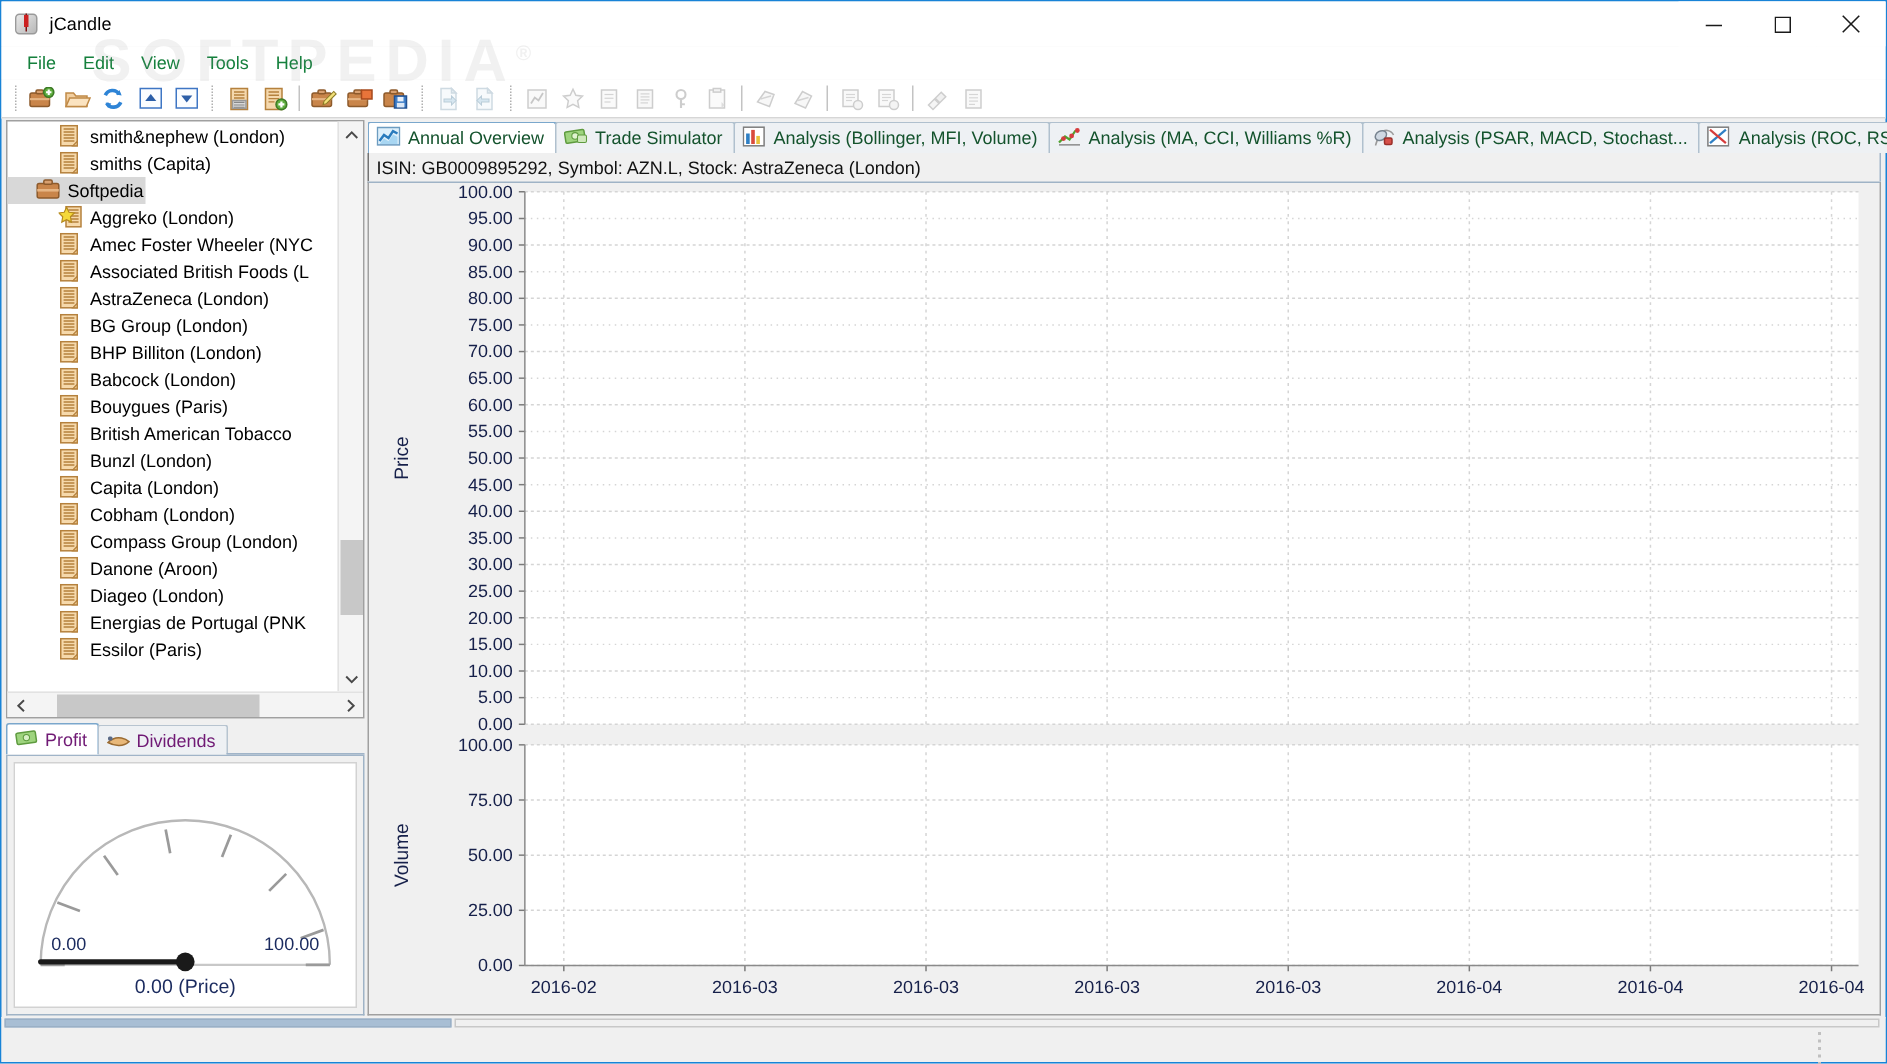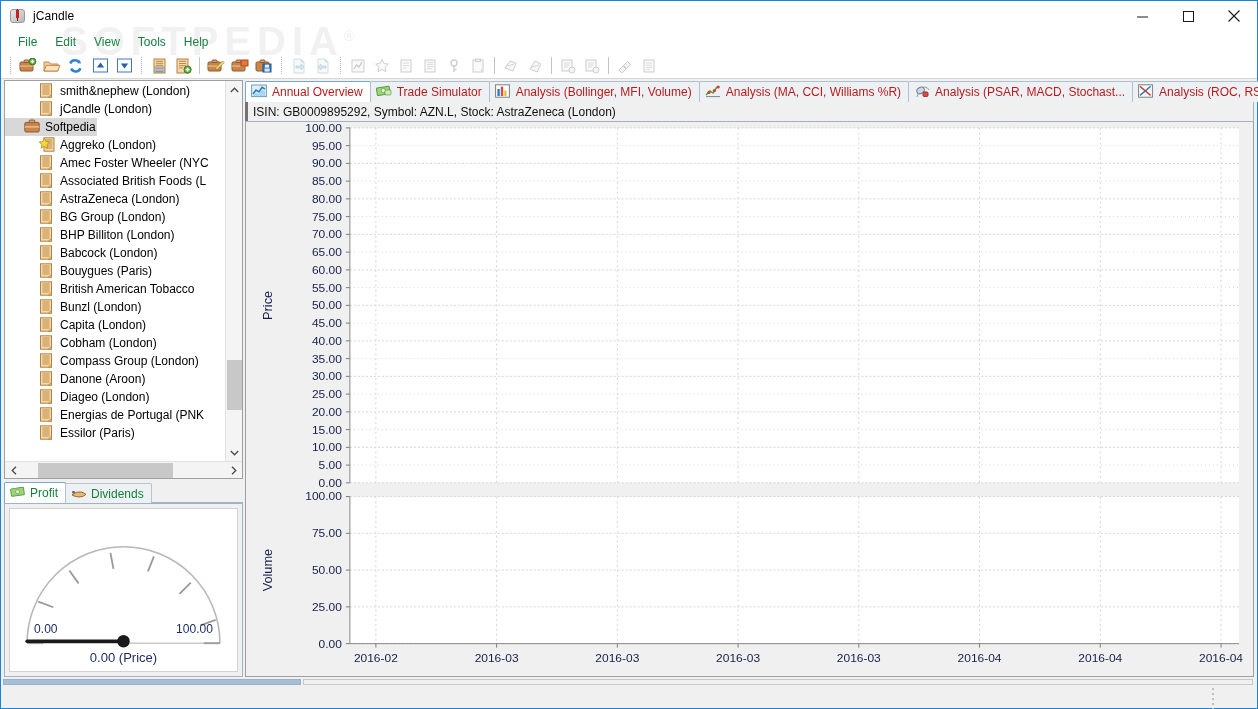--- a/index.html
+++ b/index.html
@@ -192,21 +192,21 @@
   .small-tabs {
     height: 21px; min-height: 21px;
     display: flex; align-items: flex-end;
     border-bottom: 1px solid #a0b4c8;
     background: transparent;
   }
   .stab {
     height: 20px;
     display: flex; align-items: center;
     padding: 0 7px 0 5px;
-    font-size: 12px; color: #15803d;
+    font-size: 12px; color: #701a75;
     border: 1px solid #b7c4d0;
     border-bottom: none;
     background: #eef1f4;
     margin-right: -1px;
     border-radius: 2px 2px 0 0;
     margin-top: 45px;
   }
   .stab.active {
     background: #ffffff;
     border-color: #7aa7cc;
@@ -241,39 +241,39 @@
   }
   .tabs-row {
     height: 22px; min-height: 22px;
     display: flex; align-items: flex-end;
     position: relative;
   }
   .tab {
     height: 21px;
     display: flex; align-items: center;
     padding: 0 7px 0 5px;
-    font-size: 12px; color: #b91c1c;
+    font-size: 12px; color: #14532d;
     border: 1px solid #b0c0ce;
     border-bottom: none;
     background: #eef1f4;
     margin-right: -1px;
     white-space: nowrap;
     border-radius: 2px 2px 0 0;
   }
   .tab.active { background: #ffffff; border-color: #7aa7cc; }
   .tab .ic { margin-right: 5px; }
   .tab-filler { flex: 1; border-bottom: 1px solid #a0b4c8; height: 21px; }
 
   .isin-bar {
     height: 19px; min-height: 19px;
     display: flex; align-items: center;
     font-size: 12px; color: #111;
     padding-left: 5px;
     background: #f0f0f0;
-    border-left: 3px solid #737373;
+    border-left: 1px solid #737373;
     border-right: 1px solid #a0b4c8;
   }
   .chart-area {
     flex: 1; min-height: 0;
     border: 1px solid #a0a0a0;
     border-top: 1px solid #9fb3c6;
     background: #f0f0f0;
     position: relative;
     overflow: hidden;
   }
@@ -601,21 +601,21 @@
                     <g stroke="#b5813d" stroke-width="0.9">
                       <line x1="3.4" y1="3" x2="10.6" y2="3"></line>
                       <line x1="3.4" y1="5" x2="10.6" y2="5"></line>
                       <line x1="3.4" y1="7" x2="10.6" y2="7"></line>
                       <line x1="3.4" y1="9" x2="10.6" y2="9"></line>
                       <line x1="3.4" y1="11" x2="10.6" y2="11"></line>
                     </g>
                     <path d="M12.5 11.2 v3 h-3 Z" fill="#e9c68e" stroke="#b5813d" stroke-width="0.8"></path>
                   </svg>
                 </span>
-                <span>jCandle (London)</span>
+                <span>smiths (Capita)</span>
               </div>
               <div class="tree-row folder selected">
                 <span class="ic">
                   <svg width="16" height="14" viewBox="0 0 16 14">
                     <rect x="0.8" y="3.4" width="14.4" height="9.6" rx="1.3" fill="#c9854a" stroke="#8d5a2b"></rect>
                     <rect x="5.2" y="1" width="5.6" height="2.8" rx="1" fill="#d8a070" stroke="#8d5a2b"></rect>
                     <rect x="0.8" y="7" width="14.4" height="1.7" fill="#e6b584"></rect>
                   </svg>
                 </span>
                 <span>Softpedia</span>

